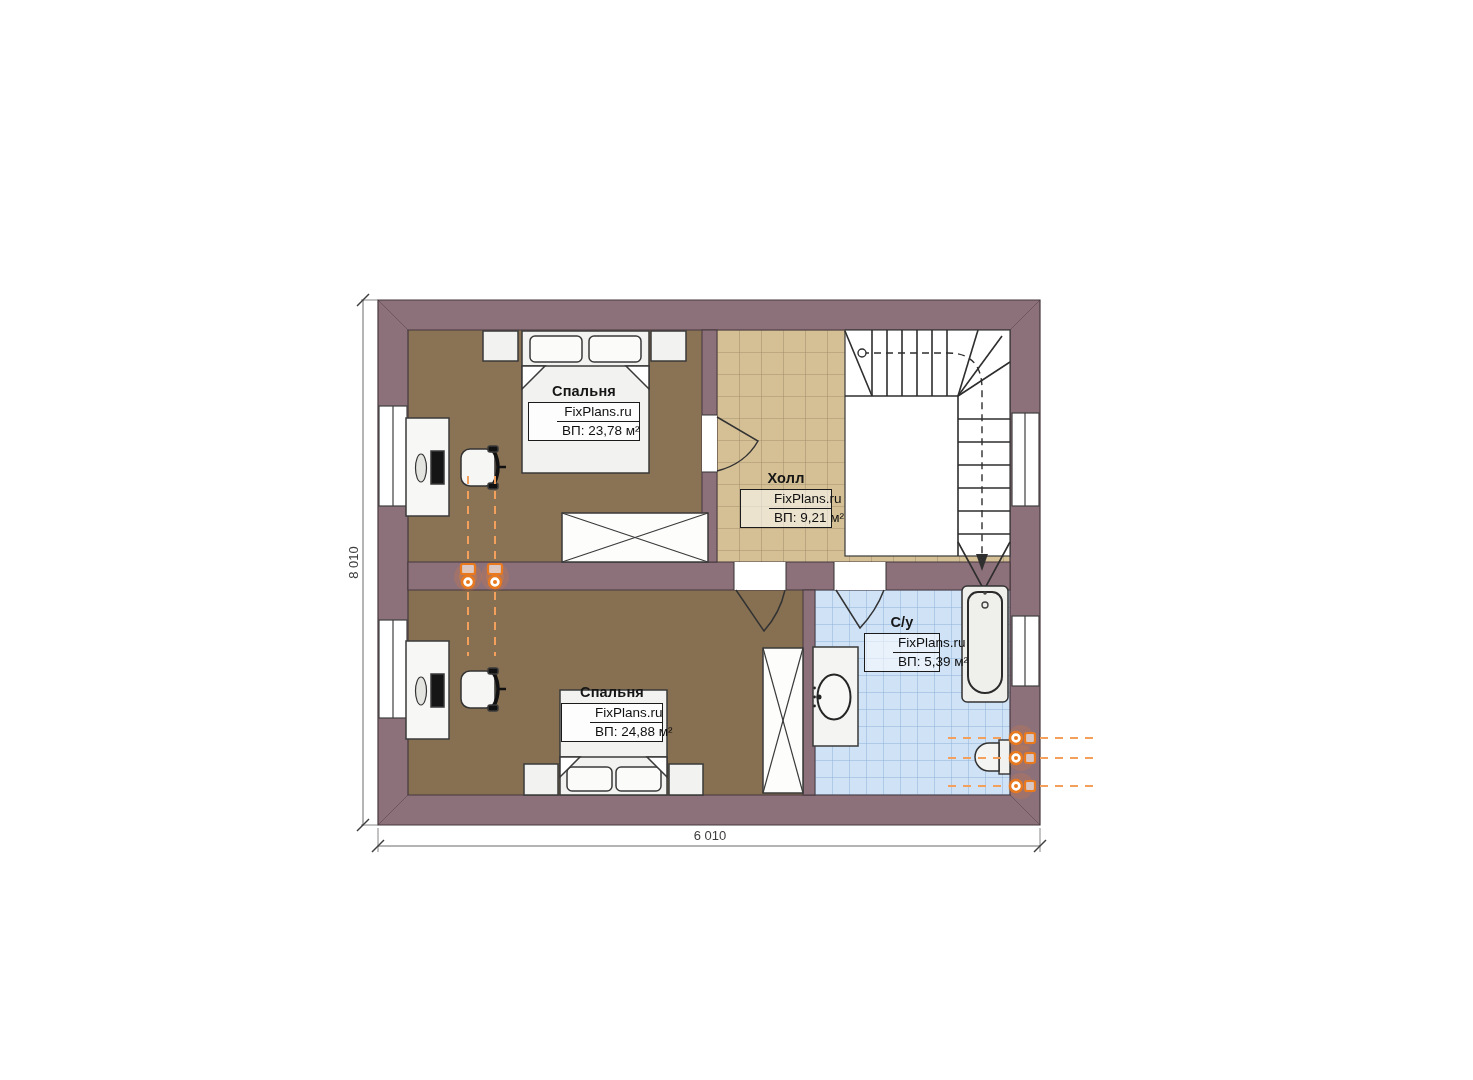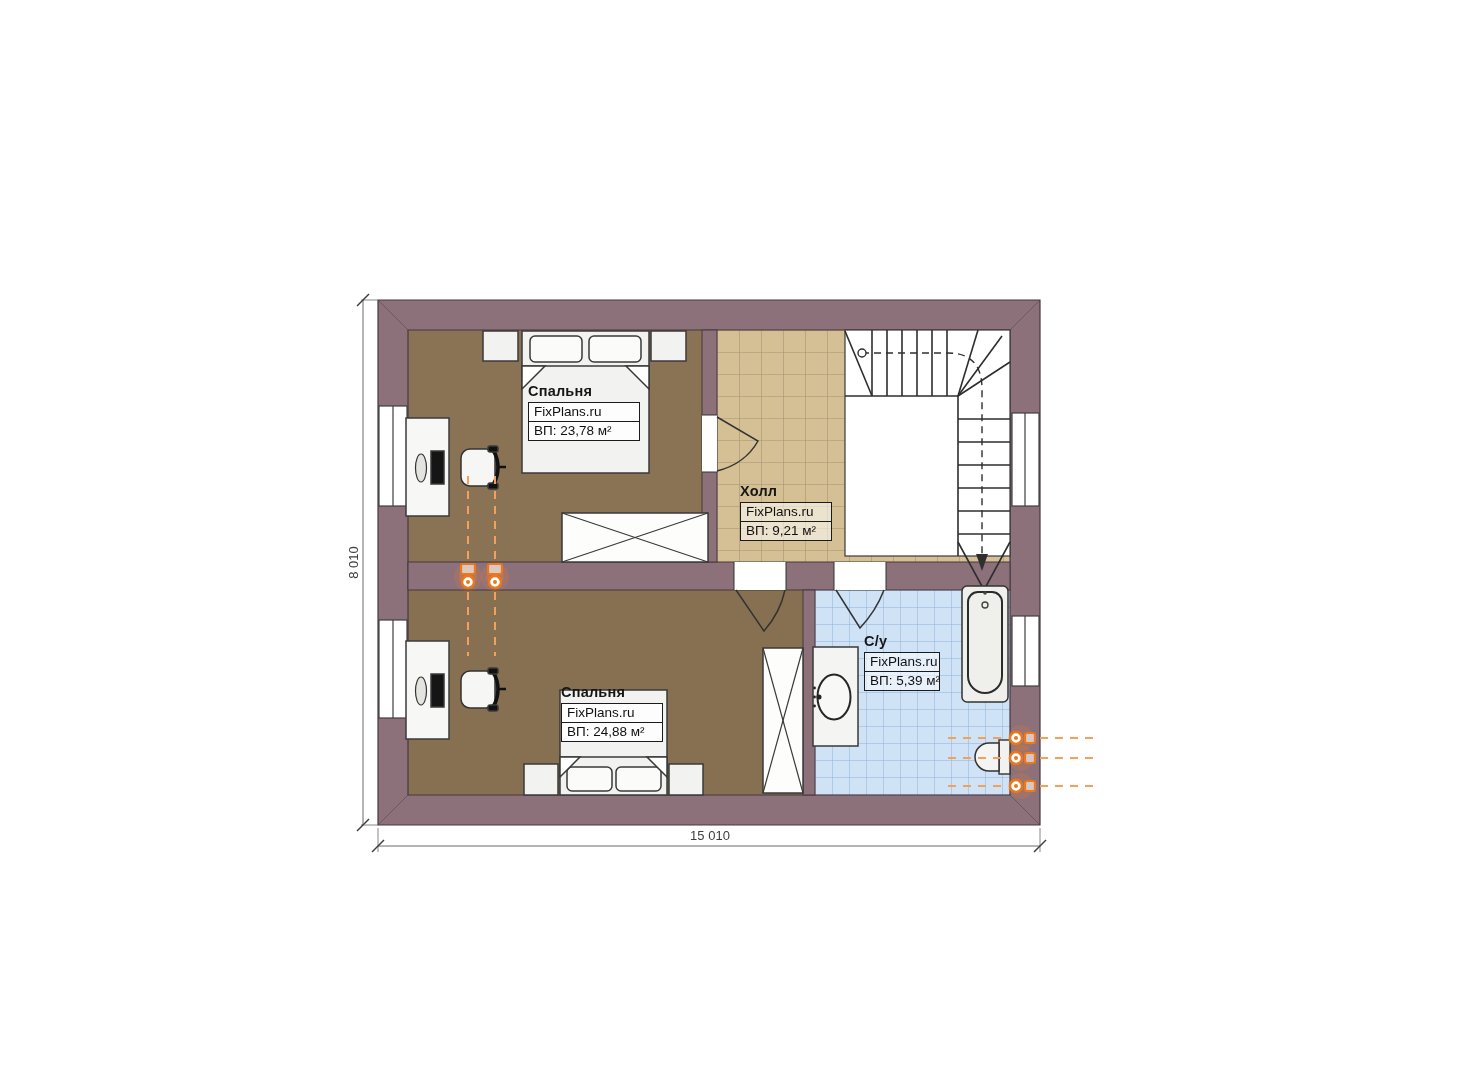--- a/index.html
+++ b/index.html
@@ -1,21 +1,21 @@
 <!DOCTYPE html>
 <html><head>
 <meta charset="utf-8">
 <style>
   html,body{margin:0;padding:0;background:#ffffff;}
   .stage{position:relative;width:1473px;height:1080px;background:#ffffff;overflow:hidden;
          font-family:"Liberation Sans",sans-serif;}
   .plan-svg{position:absolute;left:0;top:0;}
-  .room-label{position:absolute;color:#111;z-index:5;}
+  .room-label{position:absolute;text-align:center;color:#111;z-index:5;}
   .room-title{font-weight:bold;font-size:14.5px;color:#161616;margin-bottom:3px;letter-spacing:.2px;}
-  .info-box{border:1.6px solid #1b1b1b;background:rgba(255,255,255,0.55);font-size:13.5px;color:#101010;}
+  .info-box{border:1.6px solid #1b1b1b;background:rgba(255,255,255,0.55);font-size:13.5px;color:#101010;padding-left:28px;}
   .info-brand{padding:1px 5px 2px;border-bottom:1.6px solid #1b1b1b;white-space:nowrap;}
   .info-area{padding:1px 5px 2px;white-space:nowrap;}
   .dim-label{position:absolute;font-size:13px;color:#3d3d3d;z-index:4;}
   .dim-v{left:322px;top:555px;width:62px;text-align:center;transform:rotate(-90deg);}
   .dim-h{left:679px;top:828px;width:62px;text-align:center;}
 </style>
 </head>
 <body>
 
 <div class="stage">
@@ -263,40 +263,40 @@
 </svg>
 
   <div class="room-label" style="left:528px;top:383px;width:112px;">
     <div class="room-title">Спальня</div>
     <div class="info-box" style="background:rgba(255,255,255,0.85);">
       <div class="info-brand">FixPlans.ru</div>
       <div class="info-area">ВП: 23,78 м²</div>
     </div>
   </div>
 
-  <div class="room-label" style="left:740px;top:483px;width:92px;">
+  <div class="room-label" style="left:740px;top:470px;width:92px;">
     <div class="room-title">Холл</div>
     <div class="info-box">
       <div class="info-brand">FixPlans.ru</div>
       <div class="info-area">ВП: 9,21 м²</div>
     </div>
   </div>
 
   <div class="room-label" style="left:561px;top:684px;width:102px;">
     <div class="room-title">Спальня</div>
     <div class="info-box" style="background:rgba(255,255,255,0.85);">
       <div class="info-brand">FixPlans.ru</div>
       <div class="info-area">ВП: 24,88 м²</div>
     </div>
   </div>
 
-  <div class="room-label" style="left:864px;top:633px;width:76px;">
+  <div class="room-label" style="left:864px;top:614px;width:76px;">
     <div class="room-title">С/у</div>
     <div class="info-box">
       <div class="info-brand">FixPlans.ru</div>
       <div class="info-area">ВП: 5,39 м²</div>
     </div>
   </div>
 
   <div class="dim-label dim-v">8 010</div>
-  <div class="dim-label dim-h">15 010</div>
+  <div class="dim-label dim-h">6 010</div>
 
 </div>
 
 </body></html>

